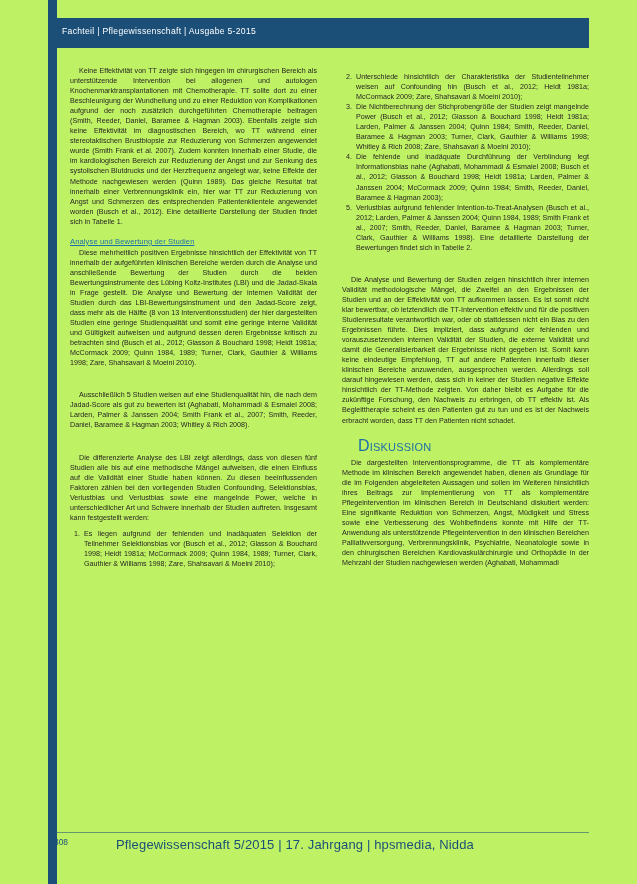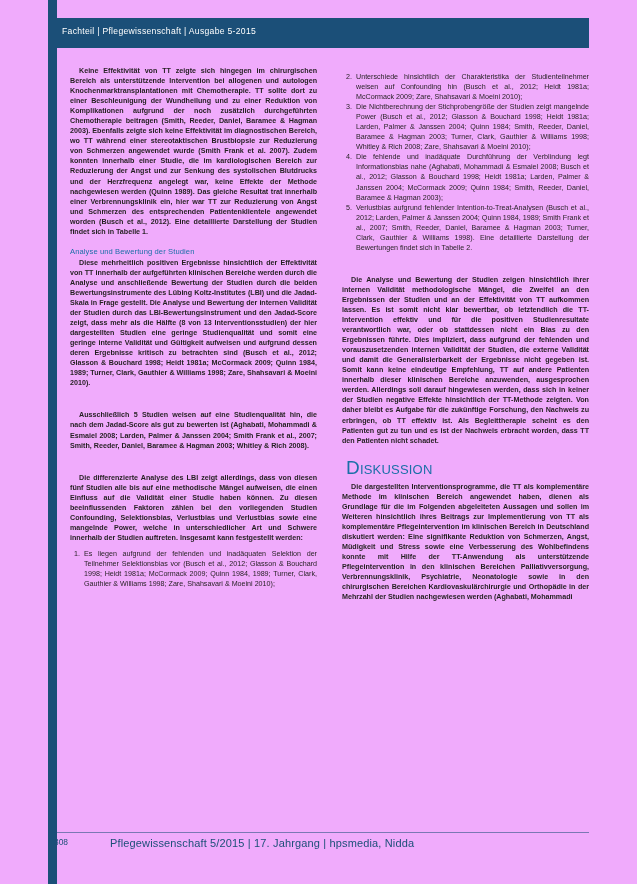--- a/index.html
+++ b/index.html
@@ -12,21 +12,21 @@
     height: 884px;
     font-family: "Liberation Sans", sans-serif;
     color: #231f20;
     position: relative;
     overflow: hidden;
   }
 
   .page {
     position: absolute;
     inset: 0;
-    background: #f0abfc;
+    background: #bef264;
   }
 
   
   .left-bar {
     position: absolute;
     left: 48px;
     top: 0;
     width: 9px;
     height: 884px;
     background: #1b4f78;
@@ -71,33 +71,34 @@
   p.body {
     margin: 0 0 0 0;
     font-size: 7.15px;
     line-height: 10.05px;
     text-align: justify;
     text-justify: inter-word;
     hyphens: auto;
     -webkit-hyphens: auto;
     color: #231f20;
   }
-  p.indent { text-indent: 9px; font-weight: bold; }
+  p.indent { text-indent: 9px; }
   p.gap { margin-top: 22px; }
 
   h2.section {
     margin: 10px 0 2px 0;
     font-size: 7.6px;
     font-weight: normal;
     color: #1b6fa8;
     letter-spacing: 0.1px;
+    text-decoration: underline;
   }
   h2.discussion {
-    margin: 11px 0 3px 4px;
-    font-size: 19px;
+    margin: 11px 0 3px 16px;
+    font-size: 16px;
     font-weight: normal;
     color: #1b6fa8;
     letter-spacing: 0.2px;
     font-variant: small-caps;
     text-transform: none;
   }
 
   ol.numlist {
     margin: 6px 0 0 0;
     padding: 0 0 0 12px;
@@ -131,23 +132,23 @@
   }
   .footer-page {
     position: absolute;
     left: 6px;
     top: 5px;
     font-size: 8.4px;
     color: #1b4f78;
   }
   .footer-info {
     position: absolute;
-    left: 62px;
+    left: 68px;
     top: 5px;
-    font-size: 11px;
+    font-size: 13px;
     color: #1b4f78;
     letter-spacing: 0.15px;
     white-space: nowrap;
     text-align: center;
   }
 </style>
 </head>
 <body>
 
 <div class="page">

